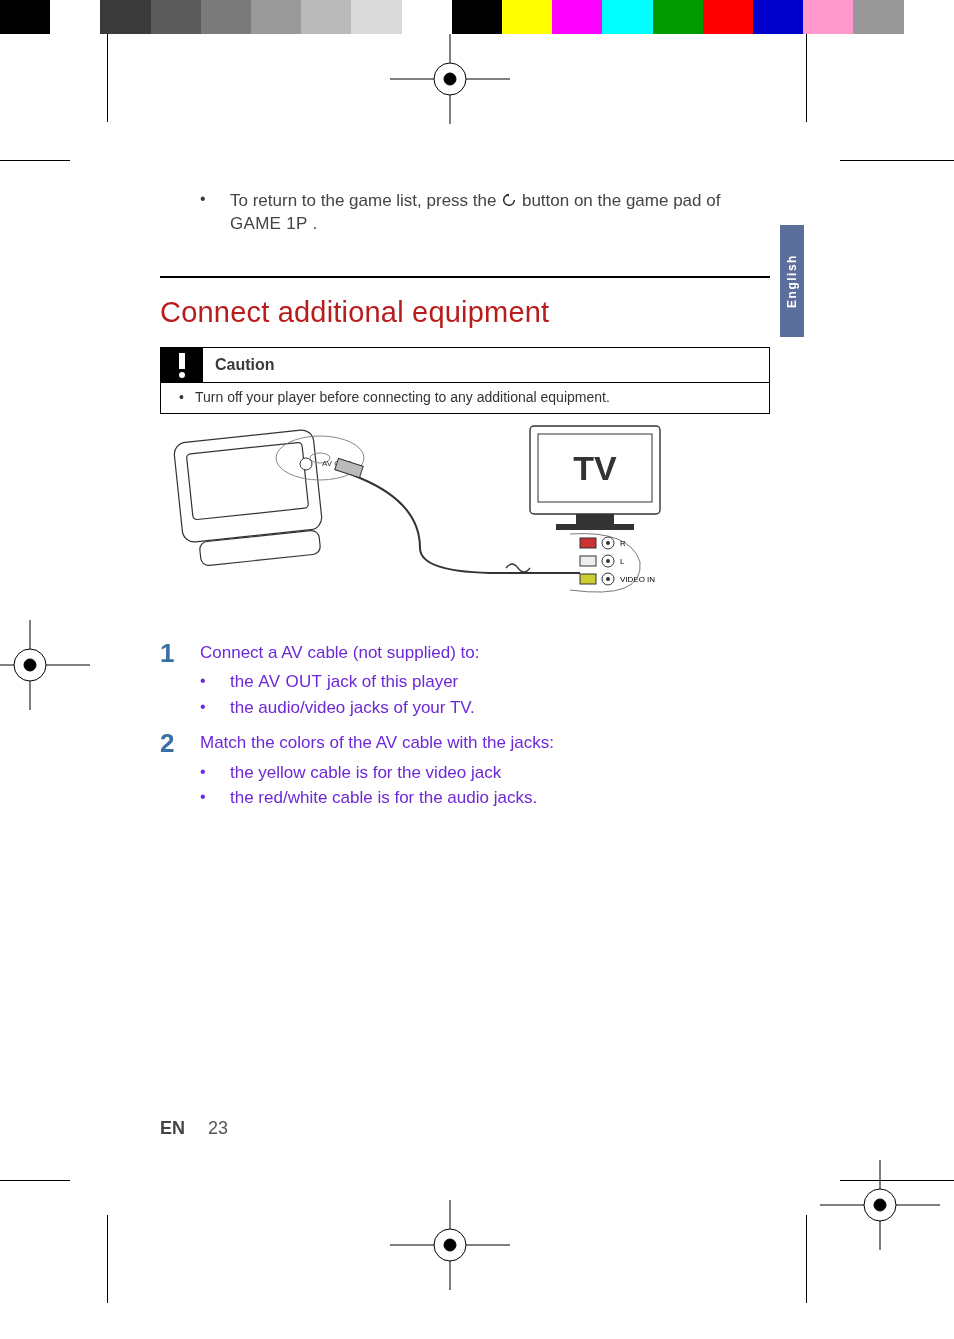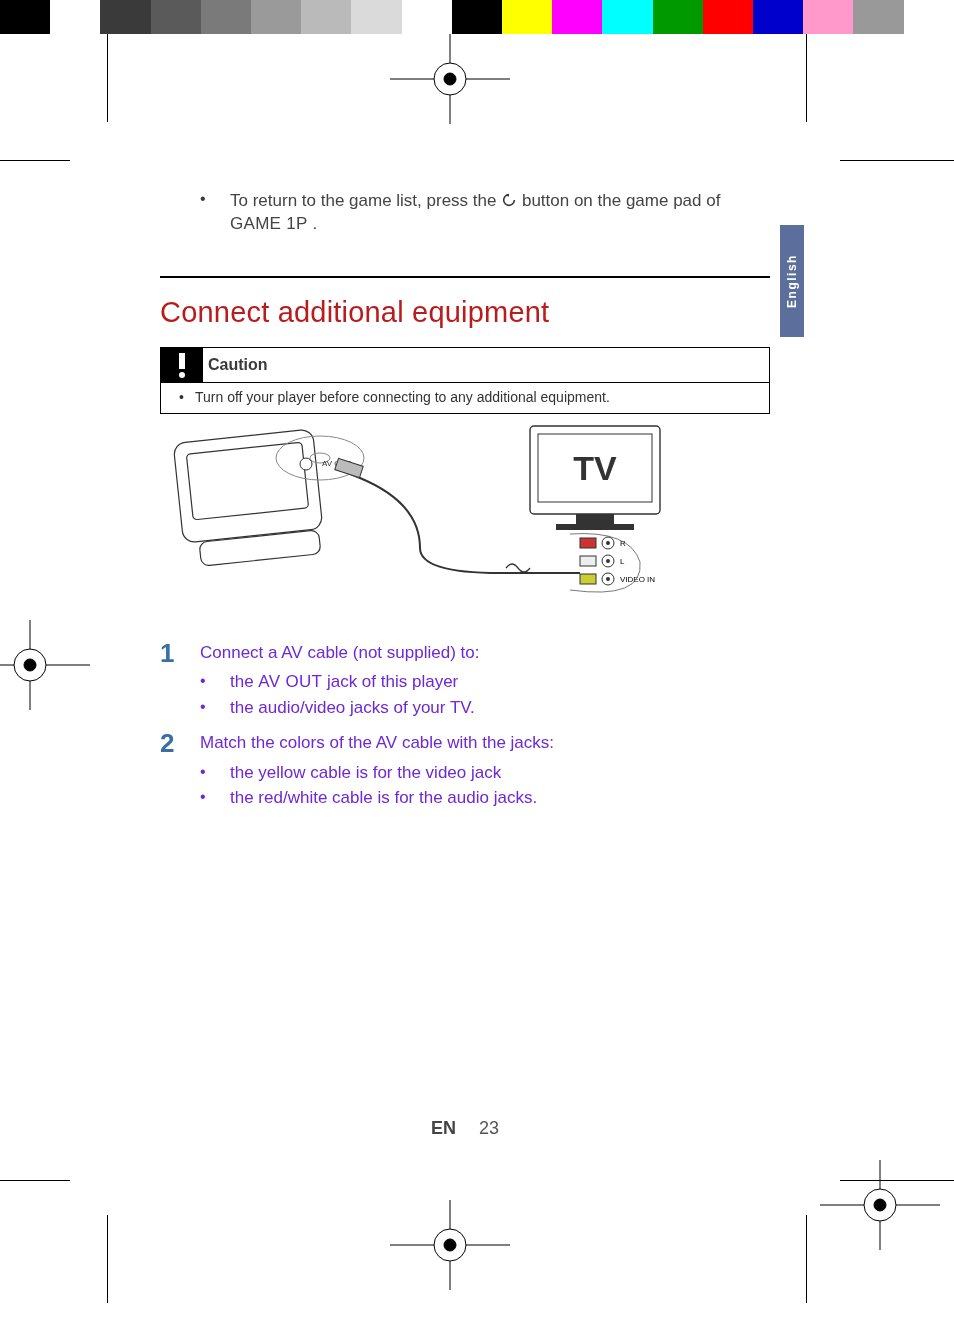--- a/index.html
+++ b/index.html
@@ -24,39 +24,39 @@
   .bullet-row{display:flex;margin-left:40px}
   .bullet-dot{width:30px;flex-shrink:0;font-size:16px}
   .bullet-txt{font-size:17px;line-height:1.35;color:#444}
   .bold{font-weight:400;letter-spacing:.3px}
   hr.sep{border:0;border-top:2px solid #000;margin:40px 0 18px 0}
   h2.section{font-size:29px;font-weight:400;margin:10px 0 18px 0;color:#b91c1c;letter-spacing:.2px}
   
   .caution-box{border:1px solid #000;width:608px}
   .caution-head{display:flex;align-items:stretch}
   .excl{width:42px;background:#000;color:#fff;display:flex;align-items:center;justify-content:center;font-size:30px;font-weight:700}
-  .caution-label{padding:8px 5px;font-size:16px;font-weight:600}
+  .caution-label{padding:8px 12px;font-size:16px;font-weight:600}
   .caution-body{border-top:1px solid #000;padding:6px 10px 8px 18px;font-size:14px;color:#333}
   .caution-body .dot{display:inline-block;width:16px}
   
   p.desc{font-size:17px;margin:22px 0 14px 0;color:#444}
   
   .diagram{width:510px;height:200px;margin:4px 0 8px 0}
   
   .step{display:flex;margin-top:10px}
   .step-num{width:40px;flex-shrink:0;font-size:26px;font-weight:700;color:#3a6fa6;line-height:1}
   .step-body{font-size:17px;color:#6d28d9;line-height:1.5}
   .sub-bullets{margin-top:4px}
   .sub-bullets .row{display:flex;margin-left:0}
   .sub-bullets .d{width:30px;font-size:16px}
   
   .sidetab{position:absolute;left:780px;top:225px;width:24px;height:112px;background:#5b6e9c;color:#fff;display:flex;align-items:center;justify-content:center}
   .sidetab span{transform:rotate(-90deg);font-size:12px;letter-spacing:1.5px;font-weight:600}
   
-  .footer{position:absolute;left:160px;top:1118px;width:610px;text-align:center;font-size:18px;color:#555}
+  .footer{position:absolute;left:160px;top:1118px;width:610px;text-align:left;font-size:18px;color:#555}
   .footer .lang{font-weight:600;margin-right:18px;color:#444}
   
   .crop{position:absolute;border-color:#000}
   .crop.h{border-top:1px solid #000;height:0}
   .crop.v{border-left:1px solid #000;width:0}
 </style>
 </head>
 <body>
 
 <div class="colorbar">

